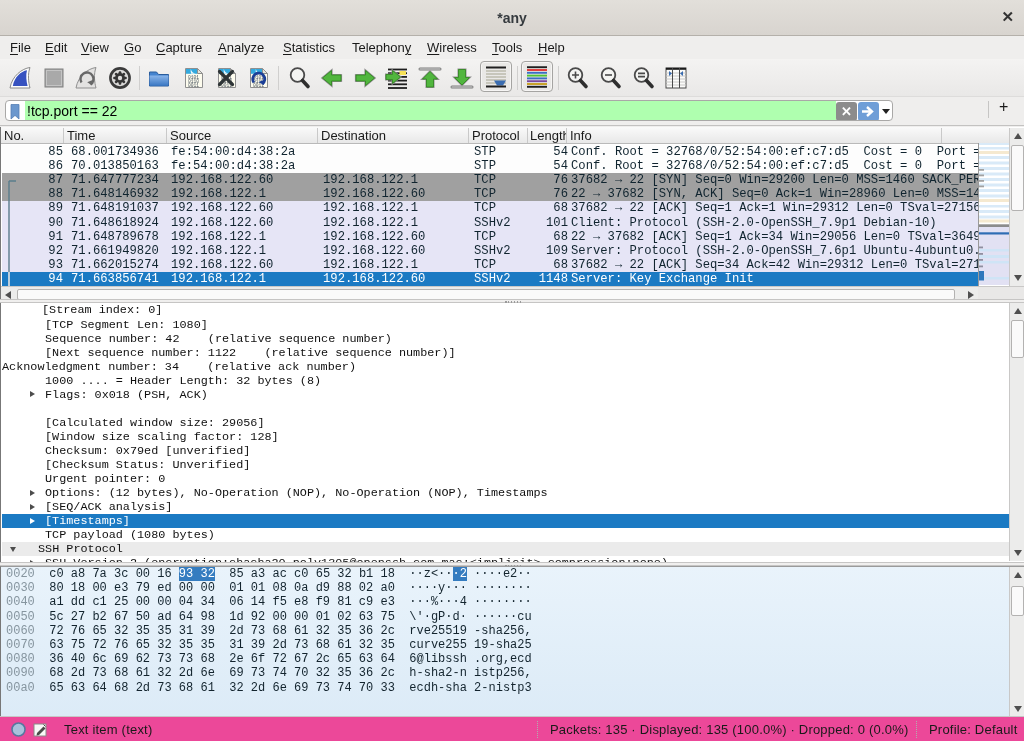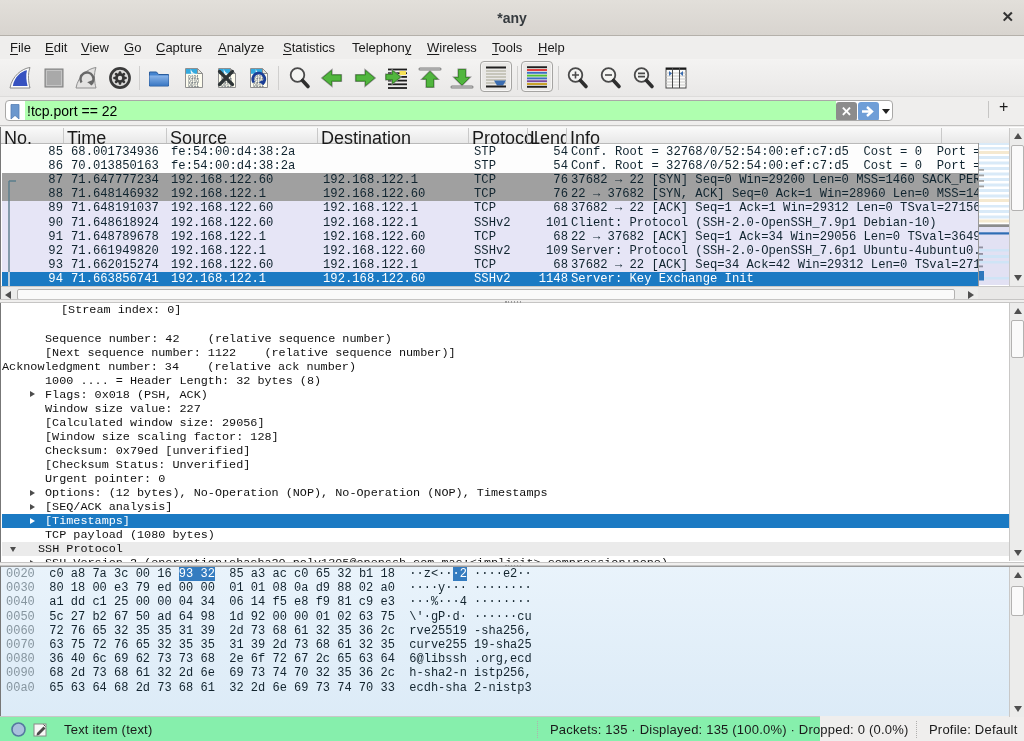--- a/index.html
+++ b/index.html
@@ -42,21 +42,21 @@
 #fcaret { position:absolute; left:876px; top:8px; width:0; height:0;
   border-left:4px solid transparent; border-right:4px solid transparent; border-top:5px solid #222; }
 #fexpr { position:absolute; left:904px; top:5px; font-size:13px; color:#1a1a1a;margin-top:43px; }
 #fsep2 { position:absolute; left:988px; top:4px; width:1px; height:17px; background:#c6c5c4; }
 #fplus { position:absolute; left:999px; top:1px; font-size:16px; color:#1a1a1a; }
 
 
 #plist { left:0; top:127px; width:1024px; height:173px; background:#fff; border-left:1px solid #777;}
 #phead { position:absolute; left:0; top:0; width:1008px; height:17px;
   background:linear-gradient(#fafafa,#e8e8e8); border-bottom:1px solid #b9b9b9; }
-.hcell { position:absolute; top:1px; font-size:18px; color:#1a1a1a; }
+.hcell { position:absolute; top:1px; font-size:13px; color:#1a1a1a; }
 .hsep { position:absolute; top:1px; width:1px; height:15px; background:#c9c9c9; }
 .prow { position:absolute; left:1px; width:976px; height:14.7px;
   font-family:"Liberation Mono",monospace; font-size:12.2px; line-height:14.1px;
   color:#10242f; white-space:pre; }
 .prow span { position:absolute; top:0; }
 .c0 { left:0; width:61px; text-align:right; }
 .c1 { left:69px; } .c2 { left:169px; } .c3 { left:321px; } .c4 { left:472px; }
 .c5 { left:520px; width:46px; text-align:right; }
 .c6 { left:569px; width:407px; overflow:hidden; }
 .rw { background:#fdfdfd; } .rg { background:#a0a0a0; } .rl { background:#e6e5f6; }
@@ -86,21 +86,21 @@
 #hpane { left:0; top:566px; width:1024px; height:150px;
   background:linear-gradient(#e9f3fb,#dcebf7);
   border-top:1px solid #9a9a9a; border-left:1px solid #777;}
 .hx { position:absolute; left:5px; width:990px; height:14.2px;
   font-family:"Liberation Mono",monospace; font-size:12px; line-height:14.2px;
   color:#13242e; white-space:pre; }
 .off { color:#86959f; }
 .hlb { background:#347cc0; color:#fff; }
 
 
-#statusbar { left:0; top:716px; width:820px; height:25px; background:#86efac;
+#statusbar { left:0; top:716px; width:1024px; height:25px; background:#ec4899;
   border-top:1px solid #c8c7c6; font-size:13px; color:#1a1a1a; }
 #statusbar span { white-space:nowrap; letter-spacing:0.2px; }
 </style>
 </head>
 <body>
 <div class="abs" id="titlebar">
     <div class="abs" id="title">*any</div>
     <div class="abs" id="closex">✕</div>
   </div>
 
@@ -390,27 +390,27 @@
   </div>
   <div class="sbh" style="left:0;top:159px;width:977px">
     <span class="arr" style="left:4px;top:3.5px;border-top:4.5px solid transparent;border-bottom:4.5px solid transparent;border-right:6px solid #4f4f4f"></span>
     <span class="arr" style="right:4px;top:3.5px;border-top:4.5px solid transparent;border-bottom:4.5px solid transparent;border-left:6px solid #4f4f4f"></span>
     <span class="thumbh" style="left:16px;width:938px"></span>
   </div>
   <div class="abs" style="left:977px;top:159px;width:47px;height:14px;background:#e9e8e7;border-top:1px solid #c9c8c7"></div>
 </div>
 
 <div class="abs" id="dpane">
-  <div class="dl" style="top:0.4px;padding-left:59px">[Stream index: 0]</div>
+  <div class="dl" style="top:0.4px;padding-left:40px">[Stream index: 0]</div>
+  <div class="dl" style="top:14.5px;padding-left:43px">[TCP Segment Len: 1080]</div>
   <div class="dl" style="top:28.5px;padding-left:43px">Sequence number: 42    (relative sequence number)</div>
   <div class="dl" style="top:42.6px;padding-left:43px">[Next sequence number: 1122    (relative sequence number)]</div>
   <div class="dl" style="top:56.6px;">Acknowledgment number: 34    (relative ack number)</div>
   <div class="dl" style="top:70.7px;padding-left:43px">1000 .... = Header Length: 32 bytes (8)</div>
   <div class="dl" style="top:84.7px;padding-left:43px"><span class="tri" style="left:28px"></span>Flags: 0x018 (PSH, ACK)</div>
-  <div class="dl" style="top:98.8px;padding-left:43px">Window size value: 227</div>
   <div class="dl" style="top:112.8px;padding-left:43px">[Calculated window size: 29056]</div>
   <div class="dl" style="top:126.9px;padding-left:43px">[Window size scaling factor: 128]</div>
   <div class="dl" style="top:140.9px;padding-left:43px">Checksum: 0x79ed [unverified]</div>
   <div class="dl" style="top:155px;padding-left:43px">[Checksum Status: Unverified]</div>
   <div class="dl" style="top:169px;padding-left:43px">Urgent pointer: 0</div>
   <div class="dl" style="top:183.1px;padding-left:43px"><span class="tri" style="left:28px"></span>Options: (12 bytes), No-Operation (NOP), No-Operation (NOP), Timestamps</div>
   <div class="dl" style="top:211.2px;padding-left:43px;background:#1b7ac3;color:#fff"><span class="tri" style="left:28px;border-left-color:#fff"></span>[Timestamps]</div>
   <div class="dl" style="top:197.1px;padding-left:43px"><span class="tri" style="left:28px"></span>[SEQ/ACK analysis]</div>
   <div class="dl" style="top:225.2px;padding-left:43px">TCP payload (1080 bytes)</div>
   <div class="dl" style="top:239.3px;padding-left:36px;background:#ebebeb"><span class="trid" style="left:8px"></span>SSH Protocol</div>

